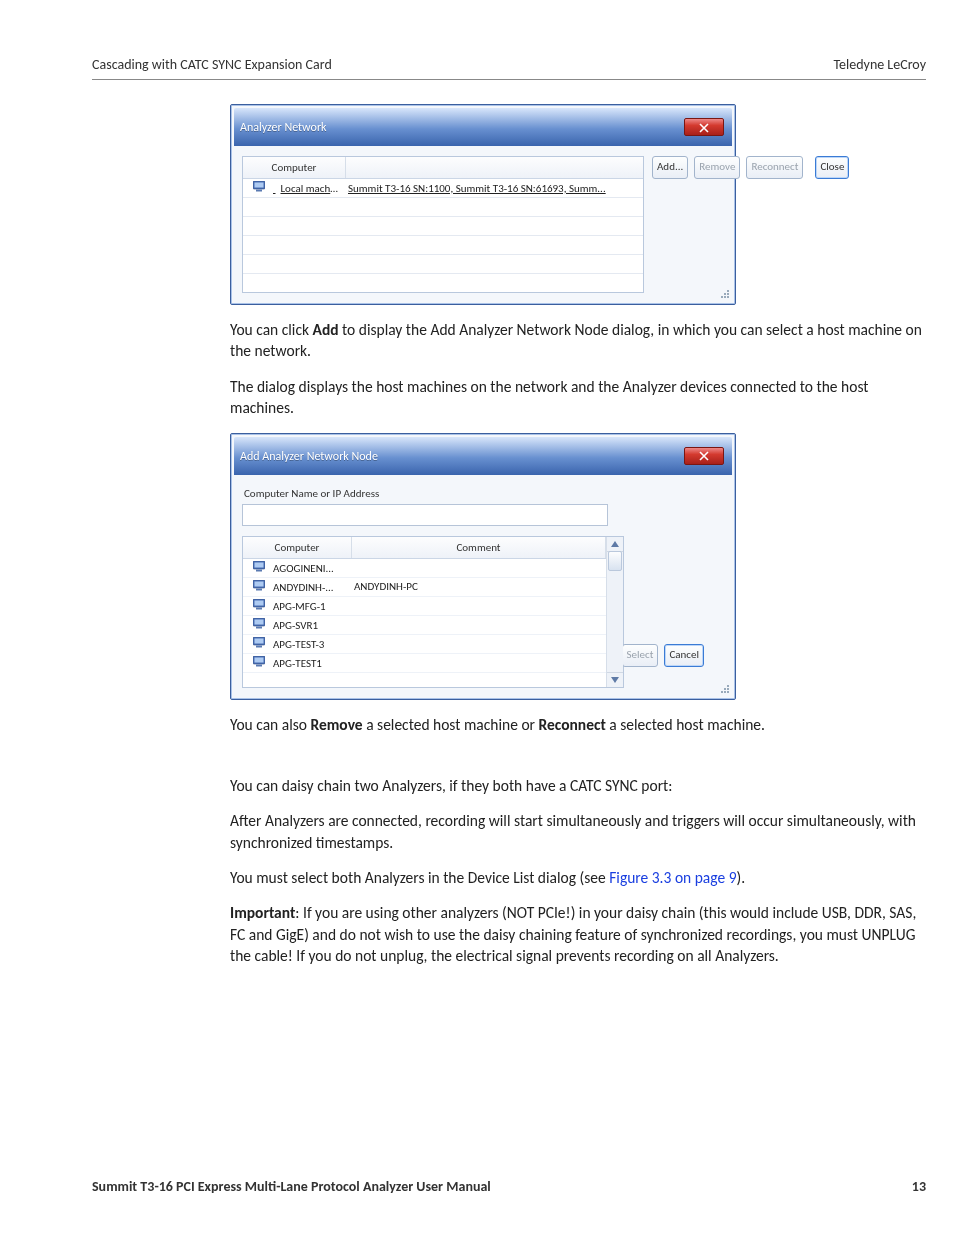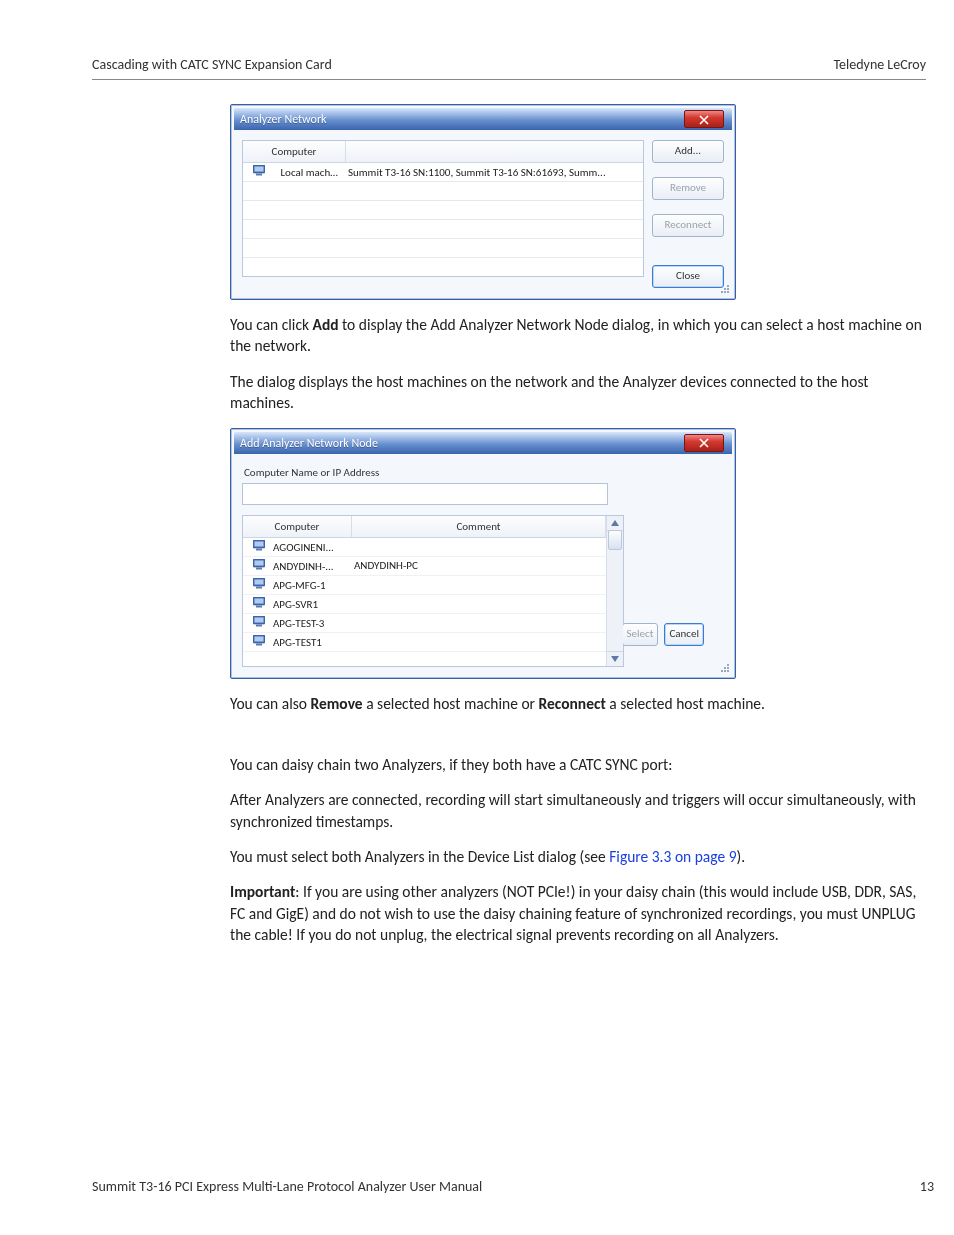--- a/index.html
+++ b/index.html
@@ -3,37 +3,37 @@
 <meta charset="utf-8">
 <style>
   html,body{margin:0;padding:0;background:#fff;font-family:"Segoe UI",Calibri,Arial,sans-serif;color:#222;}
   .page{width:954px;height:1235px;position:relative;box-sizing:border-box;padding:56px 60px 40px 60px;margin-left:32px;}
   .hdr{display:flex;justify-content:space-between;font-size:14px;color:#333;}
   .hr{border:none;border-top:1px solid #888;margin:6px 0 24px 0;}
   .content{margin-left:138px;margin-right:0;}
   .para{font-size:15.5px;line-height:1.38;margin:14px 0;color:#222;}
   b{font-weight:700;}
   a.ref{color:#1a3fe0;text-decoration:none;}
-  .ftr{position:absolute;left:60px;right:52px;bottom:40px;display:flex;justify-content:space-between;font-size:14px;color:#333;}
+  .ftr{position:absolute;left:60px;right:60px;bottom:40px;display:flex;justify-content:space-between;font-size:14px;color:#333;font-weight:bold;}
 
   
   .dlg{width:498px;border:1px solid #3b5f9e;border-radius:2px;background:#f4f7fb;box-shadow:0 0 0 1px #a9c2e8 inset;padding:3px 3px 3px 3px;margin-top:6px;margin-bottom:14px;position:relative;}
-  .dlg-titlebar{height:22px;background:linear-gradient(#d8e6fb,#6890d0 55%,#3a64ad);border-radius:2px 2px 0 0;display:flex;align-items:center;justify-content:space-between;padding:0 8px 0 6px;}
+  .dlg-titlebar{height:38px;background:linear-gradient(#d8e6fb,#6890d0 55%,#3a64ad);border-radius:2px 2px 0 0;display:flex;align-items:center;justify-content:space-between;padding:0 8px 0 6px;}
   .dlg-title{font-size:12px;color:#fff;text-shadow:0 1px 0 rgba(0,0,0,.3);}
   .close-btn{width:38px;height:16px;background:linear-gradient(#e88 0%,#d43a2f 40%,#a8201a 100%);border:1px solid #7a1612;border-radius:2px;display:flex;align-items:center;justify-content:center;}
   .close-btn svg{width:10px;height:10px;}
   .dlg-body{background:#f4f7fb;padding:10px 8px 8px 8px;position:relative;}
   .row{display:flex;gap:8px;}
   .col-table{flex:1;}
-  .col-btns{width:72px;display:flex;flex-direction:column;gap:14px;}
+  .col-btns{width:72px;display:flex;gap:6px;}
   .grid{border:1px solid #b9c8dd;background:#fff;font-size:11px;}
   .grid-head{display:flex;background:linear-gradient(#fdfdfe,#eef2f8);border-bottom:1px solid #cbd6e6;text-align:center;}
   .grid-head .gh{padding:4px 6px;border-right:1px solid #d6dee9;color:#333;}
   .grid-rows{min-height:104px;}
-  .grid-row{display:flex;border-bottom:1px solid #e4e9f1;height:18px;align-items:center;}
+  .grid-row{display:flex;border-bottom:1px solid #e4e9f1;height:18px;align-items:center;text-decoration:underline;}
   .grid-row span{padding:0 5px;white-space:nowrap;overflow:hidden;text-overflow:ellipsis;color:#222;}
   .ic{display:inline-block;vertical-align:-3px;margin-right:3px;}
   .winbtn{height:21px;font-size:11px;border:1px solid #a2b4cc;border-radius:3px;background:linear-gradient(#fdfefe,#e9eef6);color:#333;padding:0 4px;text-align:center;line-height:19px;}
   .winbtn.disabled{color:#9aa3ad;}
   .winbtn.focus{border:1px solid #3a7bd5;box-shadow:0 0 0 1px #bcd6f8 inset;}
   .resize{position:absolute;right:2px;bottom:2px;}
   .resize svg{width:12px;height:12px;display:block;}
 
   
   .fld-lbl{font-size:11px;color:#333;margin:2px 0 4px 2px;}

